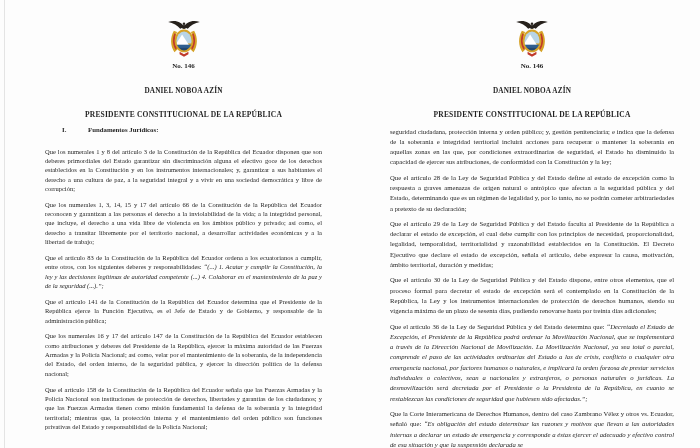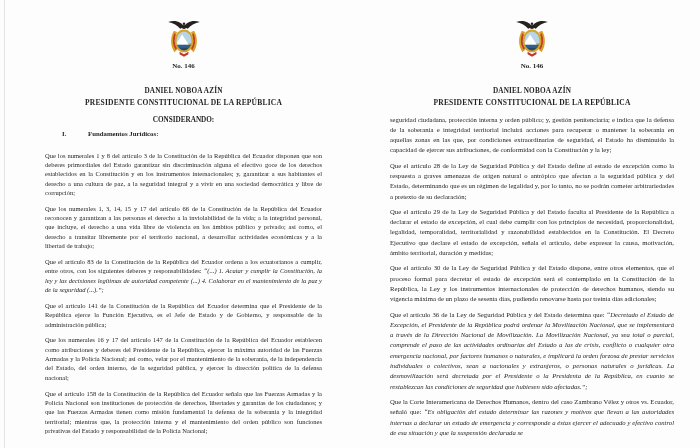--- a/index.html
+++ b/index.html
@@ -9,21 +9,21 @@
     font-family:"Liberation Serif","DejaVu Serif",serif;
   }
   .edge-line { position:absolute; left:4px; top:0; bottom:0; width:1px; background:#e4e4e4; }
   .page { position:absolute; top:12px; width:350px; height:448px; box-sizing:border-box; }
   .page.left  { left:0;   padding:7px 28px 0 45px; }
   .page.right { left:350px; padding:7px 26px 0 40px; }
   .emblem-wrap { display:block; text-align:center; height:40px; }
   .hline { text-align:center; font-weight:bold; }
   .doc-no      { font-size:7px;   margin-top:3px; line-height:8px; }
   .pres-name   { font-size:7.2px; margin-top:17px; line-height:8px; letter-spacing:0.2px; }
-  .pres-title  { font-size:7.5px; margin-top:4px; line-height:8.5px; letter-spacing:0.2px; }
+  .pres-title  { font-size:7.5px; margin-top:16px; line-height:8.5px; letter-spacing:0.2px; }
   .considering { font-size:7.2px; margin-top:8px; line-height:8px; }
   .section-line { margin-top:6px; font-weight:bold; font-size:6.8px; line-height:8px; }
   .section-line .numeral { display:inline-block; margin-left:17px; width:26px; }
   .body { text-align:justify; }
   .page.left  .body { margin-top:13px; font-size:6.5px; line-height:9.35px; }
   .page.right .body { margin-top:7px;  font-size:6.7px; line-height:10.3px; }
   .para { margin:0 0 6.5px 0; }
   .page.right .para { margin-bottom:5px; }
   .it { font-style:italic; }
   svg { vertical-align:top; }
@@ -54,21 +54,20 @@
           <path d="M16 41 L27 24 L38 41 Z" fill="#ffffff"></path>
           <rect x="17" y="40" width="26" height="6" fill="var(--water)"></rect>
           <rect x="17" y="45" width="26" height="8" fill="var(--waterdark)"></rect>
         </g>
         <path d="M23 51 L30 55 L37 51 L37 55 L30 59 L23 55 Z" fill="var(--red)"></path>
       </svg>
     </span>
     <div class="hline doc-no">No. 146</div>
     <div class="hline pres-name">DANIEL NOBOA AZÍN</div>
     <div class="hline pres-title">PRESIDENTE CONSTITUCIONAL DE LA REPÚBLICA</div>
-    <div class="hline considering">CONSIDERANDO:</div>
     <div class="section-line">
       <span class="numeral">I.</span><span>Fundamentos Jurídicos:</span>
     </div>
     <div class="body">
         <p class="para"><span>Que los numerales 1 y 8 del artículo 3 de la Constitución de la República del Ecuador disponen que son deberes primordiales del Estado garantizar sin discriminación alguna el efectivo goce de los derechos establecidos en la Constitución y en los instrumentos internacionales; y, garantizar a sus habitantes el derecho a una cultura de paz, a la seguridad integral y a vivir en una sociedad democrática y libre de corrupción;</span></p>
         <p class="para"><span>Que los numerales 1, 3, 14, 15 y 17 del artículo 66 de la Constitución de la República del Ecuador reconocen y garantizan a las personas el derecho a la inviolabilidad de la vida; a la integridad personal, que incluye, el derecho a una vida libre de violencia en los ámbitos público y privado; así como, el derecho a transitar libremente por el territorio nacional, a desarrollar actividades económicas y a la libertad de trabajo;</span></p>
         <p class="para"><span>Que el artículo 83 de la Constitución de la República del Ecuador ordena a los ecuatorianos a cumplir, entre otros, con los siguientes deberes y responsabilidades: </span><span class="it">“(...) 1. Acatar y cumplir la Constitución, la ley y las decisiones legítimas de autoridad competente (...) 4. Colaborar en el mantenimiento de la paz y de la seguridad (...).”;</span></p>
         <p class="para"><span>Que el artículo 141 de la Constitución de la República del Ecuador determina que el Presidente de la República ejerce la Función Ejecutiva, es el Jefe de Estado y de Gobierno, y responsable de la administración pública;</span></p>
         <p class="para"><span>Que los numerales 16 y 17 del artículo 147 de la Constitución de la República del Ecuador establecen como atribuciones y deberes del Presidente de la República, ejercer la máxima autoridad de las Fuerzas Armadas y la Policía Nacional; así como, velar por el mantenimiento de la soberanía, de la independencia del Estado, del orden interno, de la seguridad pública, y ejercer la dirección política de la defensa nacional;</span></p>
         <p class="para"><span>Que el artículo 158 de la Constitución de la República del Ecuador señala que las Fuerzas Armadas y la Policía Nacional son instituciones de protección de derechos, libertades y garantías de los ciudadanos; y que las Fuerzas Armadas tienen como misión fundamental la defensa de la soberanía y la integridad territorial; mientras que, la protección interna y el mantenimiento del orden público son funciones privativas del Estado y responsabilidad de la Policía Nacional;</span></p>

